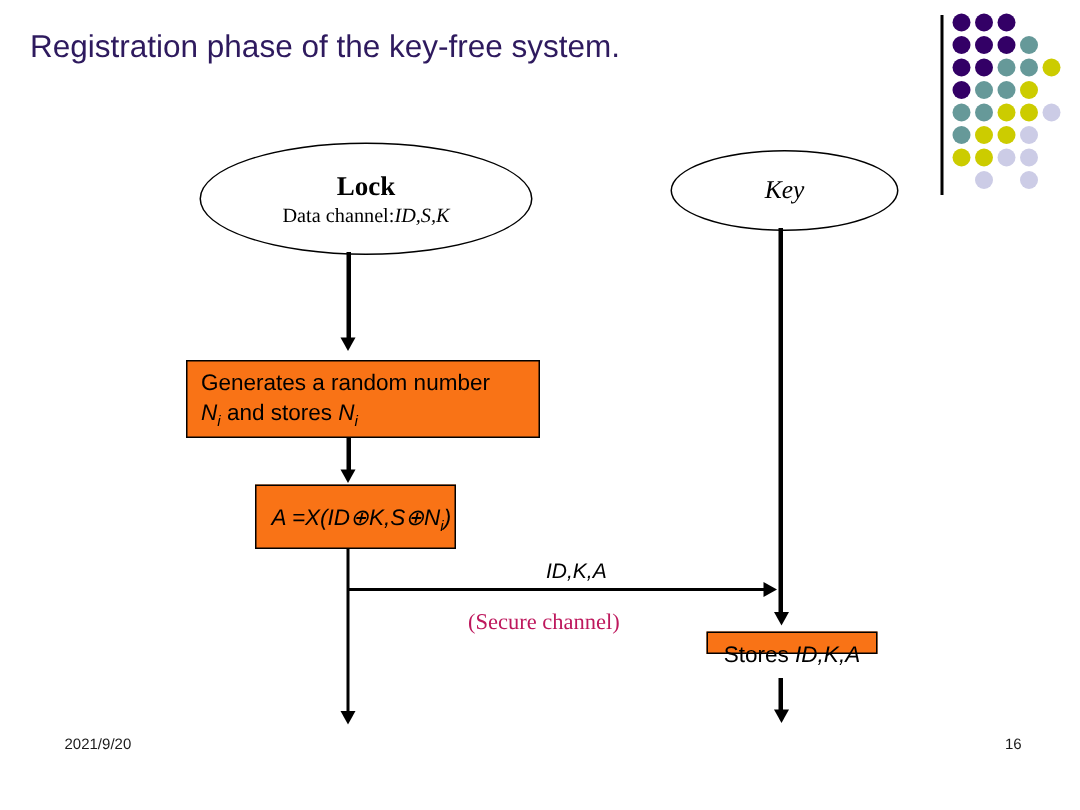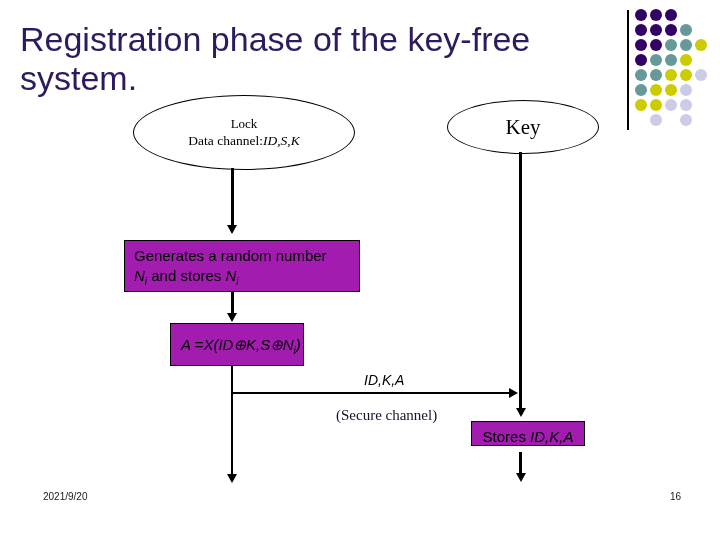--- a/index.html
+++ b/index.html
@@ -3,60 +3,60 @@
 <meta charset="utf-8">
 <style>
   html,body { margin:0; padding:0; background:#fff; }
   #slide {
     position:relative; width:720px; height:540px; background:#ffffff;
     overflow:hidden; font-family:"Liberation Sans", sans-serif;
   }
   
   #title {
     position:absolute; left:20px; top:20px; width:600px;
-    font-size:34px; letter-spacing:0px; color:#2E1A5E;
+    font-size:21px; letter-spacing:0px; color:#2E1A5E;
     font-family:"Liberation Sans", sans-serif;
   }
   
   #dot-grid { position:absolute; left:635px; top:9px; width:80px; height:125px; }
   .dot { position:absolute; width:12px; height:12px; border-radius:50%; }
   #vrule { position:absolute; left:627px; top:10px; width:2px; height:120px; background:#000; }
   
   .ellipse {
     position:absolute; border:1px solid #000; border-radius:50%;
     display:flex; flex-direction:column; align-items:center; justify-content:center;
     font-family:"Liberation Serif", serif; background:#fff;
   }
   #lock-ellipse { left:133px; top:95px; width:220px; height:73px; }
   #key-ellipse  { left:447px; top:100px; width:150px; height:52px; }
-  .ellipse-title { font-size:13px; font-weight:normal; color:#000; }
-  #key-ellipse .ellipse-title { font-weight:normal; font-size:21px; }
+  .ellipse-title { font-size:18px; font-weight:bold; color:#000; }
+  #key-ellipse .ellipse-title { font-weight:normal; font-size:17px;font-style:italic; }
   .ellipse-sub { font-size:13.5px; color:#000; margin-top:1px; }
   
-  .box { position:absolute; border:1px solid #000; background:#a21caf; color:#000; }
+  .box { position:absolute; border:1px solid #000; background:#f97316; color:#000; }
   #generate-box { left:124px; top:240px; width:236px; height:52px;
     font-size:15px; line-height:20px; padding:5px 0 0 9px; box-sizing:border-box; }
   #formula-box { left:170px; top:323px; width:134px; height:43px;
     font-size:15px; display:flex; align-items:center; padding-left:10px; box-sizing:border-box; }
-  #stores-box { left:471px; top:421px; width:114px; height:25px;
+  #stores-box { left:471px; top:421px; width:114px; height:15px;
     font-size:15px; line-height:29px; text-align:center; box-sizing:border-box; }
   
   .vline { position:absolute; background:#000; }
   .hline { position:absolute; background:#000; }
   .head-down { position:absolute; width:0; height:0;
     border-left:5px solid transparent; border-right:5px solid transparent;
     border-top:9px solid #000; }
   .head-right { position:absolute; width:0; height:0;
     border-top:5px solid transparent; border-bottom:5px solid transparent;
     border-left:9px solid #000; }
   
   #message-label { position:absolute; left:364px; top:372px; font-size:14px;
     font-style:italic; color:#000; }
-  #channel-label { position:absolute; left:336px; top:407px; font-size:15px;
-    font-family:"Liberation Serif", serif; color:#0f172a; }
+  #channel-label { position:absolute; left:312px; top:407px; font-size:15px;
+    font-family:"Liberation Serif", serif; color:#be185d; }
   
   .footer-text { position:absolute; font-size:10px; color:#1a1a1a; }
   #footer-date { left:43px; top:491px; }
   #page-number { left:670px; top:491px; }
   .it { font-style:italic; }
   sub { font-size:0.68em; line-height:0; }
 </style>
 </head>
 <body>
 

